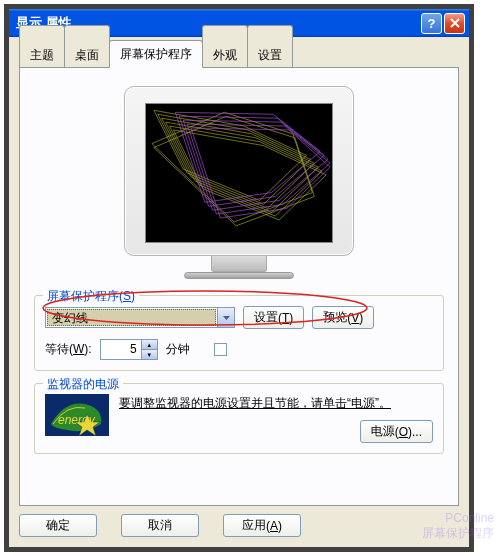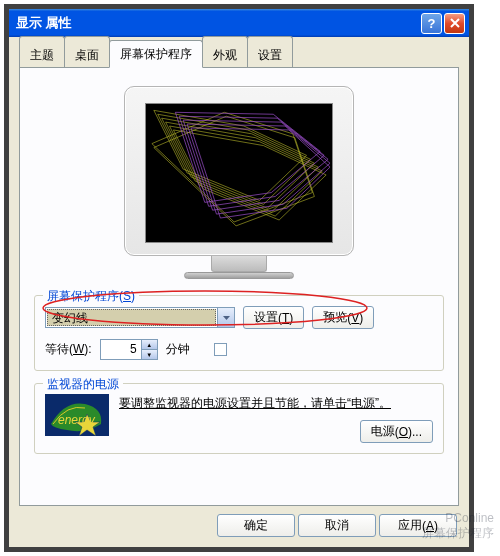--- a/index.html
+++ b/index.html
@@ -5,21 +5,21 @@
 * { box-sizing: border-box; font-family: "Microsoft YaHei", "SimSun", Tahoma, sans-serif; font-size: 12px; }
 body { margin: 0; padding: 0; background: #fff; width: 500px; height: 556px; overflow: hidden; }
 .window { width: 470px; height: 548px; margin: 4px; border: 5px solid #404040; background: #ece9d8; display: flex; flex-direction: column; }
 .titlebar { height: 28px; background: linear-gradient(to bottom, #3c8cde 0%, #0054e3 8%, #0054e3 92%, #003bb0 100%); display: flex; align-items: center; padding: 0 4px; color: #fff; }
 .titlebar-text { flex: 1; font-weight: bold; font-size: 13px; padding-left: 3px; }
 .title-btn { width: 21px; height: 21px; margin-left: 2px; border: 1px solid #fff; border-radius: 3px; display: flex; align-items: center; justify-content: center; font-weight: bold; font-size: 13px; cursor: default; }
 .help-btn { background: linear-gradient(to bottom,#6fa6e8,#3874d8); color:#fff; }
 .close-btn { background: linear-gradient(to bottom,#f49c83,#e14a2b,#c23710); color:#fff; }
 .body { flex: 1; padding: 8px 10px 10px 10px; display: flex; flex-direction: column; }
 .tabs { display:flex; align-items:flex-end; height:22px; position:relative; z-index:2; }
-.tab { padding: 10px 10px 3px 10px; border:1px solid #919b9c; border-bottom:none; border-top-left-radius:3px; border-top-right-radius:3px; background:#ece9d8; margin-right:0; position:relative; }
+.tab { padding: 21px 10px 3px 10px; border:1px solid #919b9c; border-bottom:none; border-top-left-radius:3px; border-top-right-radius:3px; background:#ece9d8; margin-right:0; position:relative; }
 .tab.active { background:#fcfcfe; padding-top:5px; padding-bottom:4px; top:1px; z-index:3; border-bottom:1px solid #fcfcfe; }
 .tab + .tab { margin-left:-1px; }
 .tab-panel { border:1px solid #919b9c; background:#fcfcfe; flex:1; padding: 12px 14px 10px 14px; display:flex; flex-direction:column; gap:8px; }
 .monitor-wrap { display:flex; justify-content:center; padding: 6px 0 4px 0; }
 .monitor { width: 230px; }
 .monitor-frame { width:230px; height:170px; background:linear-gradient(to bottom,#f5f5f5,#e6e6e6); border:1px solid #b5b5b5; border-radius:10px; padding:16px 20px 12px 20px; position:relative; box-shadow: inset 0 0 0 1px #fff; }
 .monitor-screen { width:100%; height:100%; background:#000; border:1px solid #888; }
 .monitor-stand { width:56px; height:16px; background:linear-gradient(to bottom,#dcdcdc,#bcbcbc); margin:0 auto; border:1px solid #aaa; border-top:none; border-bottom-left-radius:3px; border-bottom-right-radius:3px; }
 .monitor-base { width:110px; height:7px; background:linear-gradient(to bottom,#d0d0d0,#a0a0a0); margin:0 auto; border:1px solid #999; border-radius:4px; }
 .fieldset { border:1px solid #d0d0bf; border-radius:3px; padding: 10px 10px 10px 10px; position:relative; margin-top:4px; background:#fcfcfe; }
@@ -32,25 +32,25 @@
 .btn { height:23px; border:1px solid #7f9db9; background:linear-gradient(to bottom,#fff,#eeeeea); border-radius:3px; padding: 0 10px; display:inline-flex; align-items:center; justify-content:center; cursor:default; white-space:nowrap; }
 .hotkey { text-decoration: underline; }
 .spinner { display:flex; width:58px; height:21px; border:1px solid #7f9db9; background:#fff; }
 .spinner-val { flex:1; text-align:right; padding:0 4px; line-height:19px; }
 .spinner-btns { width:16px; display:flex; flex-direction:column; border-left:1px solid #7f9db9; }
 .spin { flex:1; display:flex; align-items:center; justify-content:center; background:linear-gradient(to bottom,#e6eefc,#b4c7ea); font-size:6px; line-height:6px; }
 .spin + .spin { border-top:1px solid #7f9db9; }
 .chk { width:13px; height:13px; border:1px solid #7f9db9; background:#fff; display:inline-block; }
 .power-row { display:flex; align-items:flex-start; gap:10px; }
 .energy-logo { width:64px; height:42px; background:#0a2a6a; position:relative; display:flex; align-items:center; justify-content:flex-start; flex-shrink:0; }
-.dialog-buttons { display:flex; justify-content:flex-end; gap:3px; padding: 8px 2px 0 0; }
+.dialog-buttons { display:flex; justify-content:flex-start; gap:24px; padding: 8px 2px 0 0; }
 .dialog-buttons .btn { min-width: 78px; }
 .power-text { flex:1; line-height:1.5; }
 .power-btn-row { text-align:right; margin-top:8px; }
-.watermark { position:absolute; right:6px; bottom:16px; opacity:0.28; font-size:13px; color:#0f172a; pointer-events:none; line-height:1.2; text-align:right; }
+.watermark { position:absolute; right:6px; bottom:16px; opacity:0.28; font-size:13px; color:#8b5cf6; pointer-events:none; line-height:1.2; text-align:right; }
 </style>
 </head>
 <body>
 
 <div class="window">
   <div class="titlebar">
     <span class="titlebar-text">显示 属性</span>
     <div class="title-btn help-btn">?</div>
     <div class="title-btn close-btn">
       <svg width="10" height="10" viewBox="0 0 10 10">

